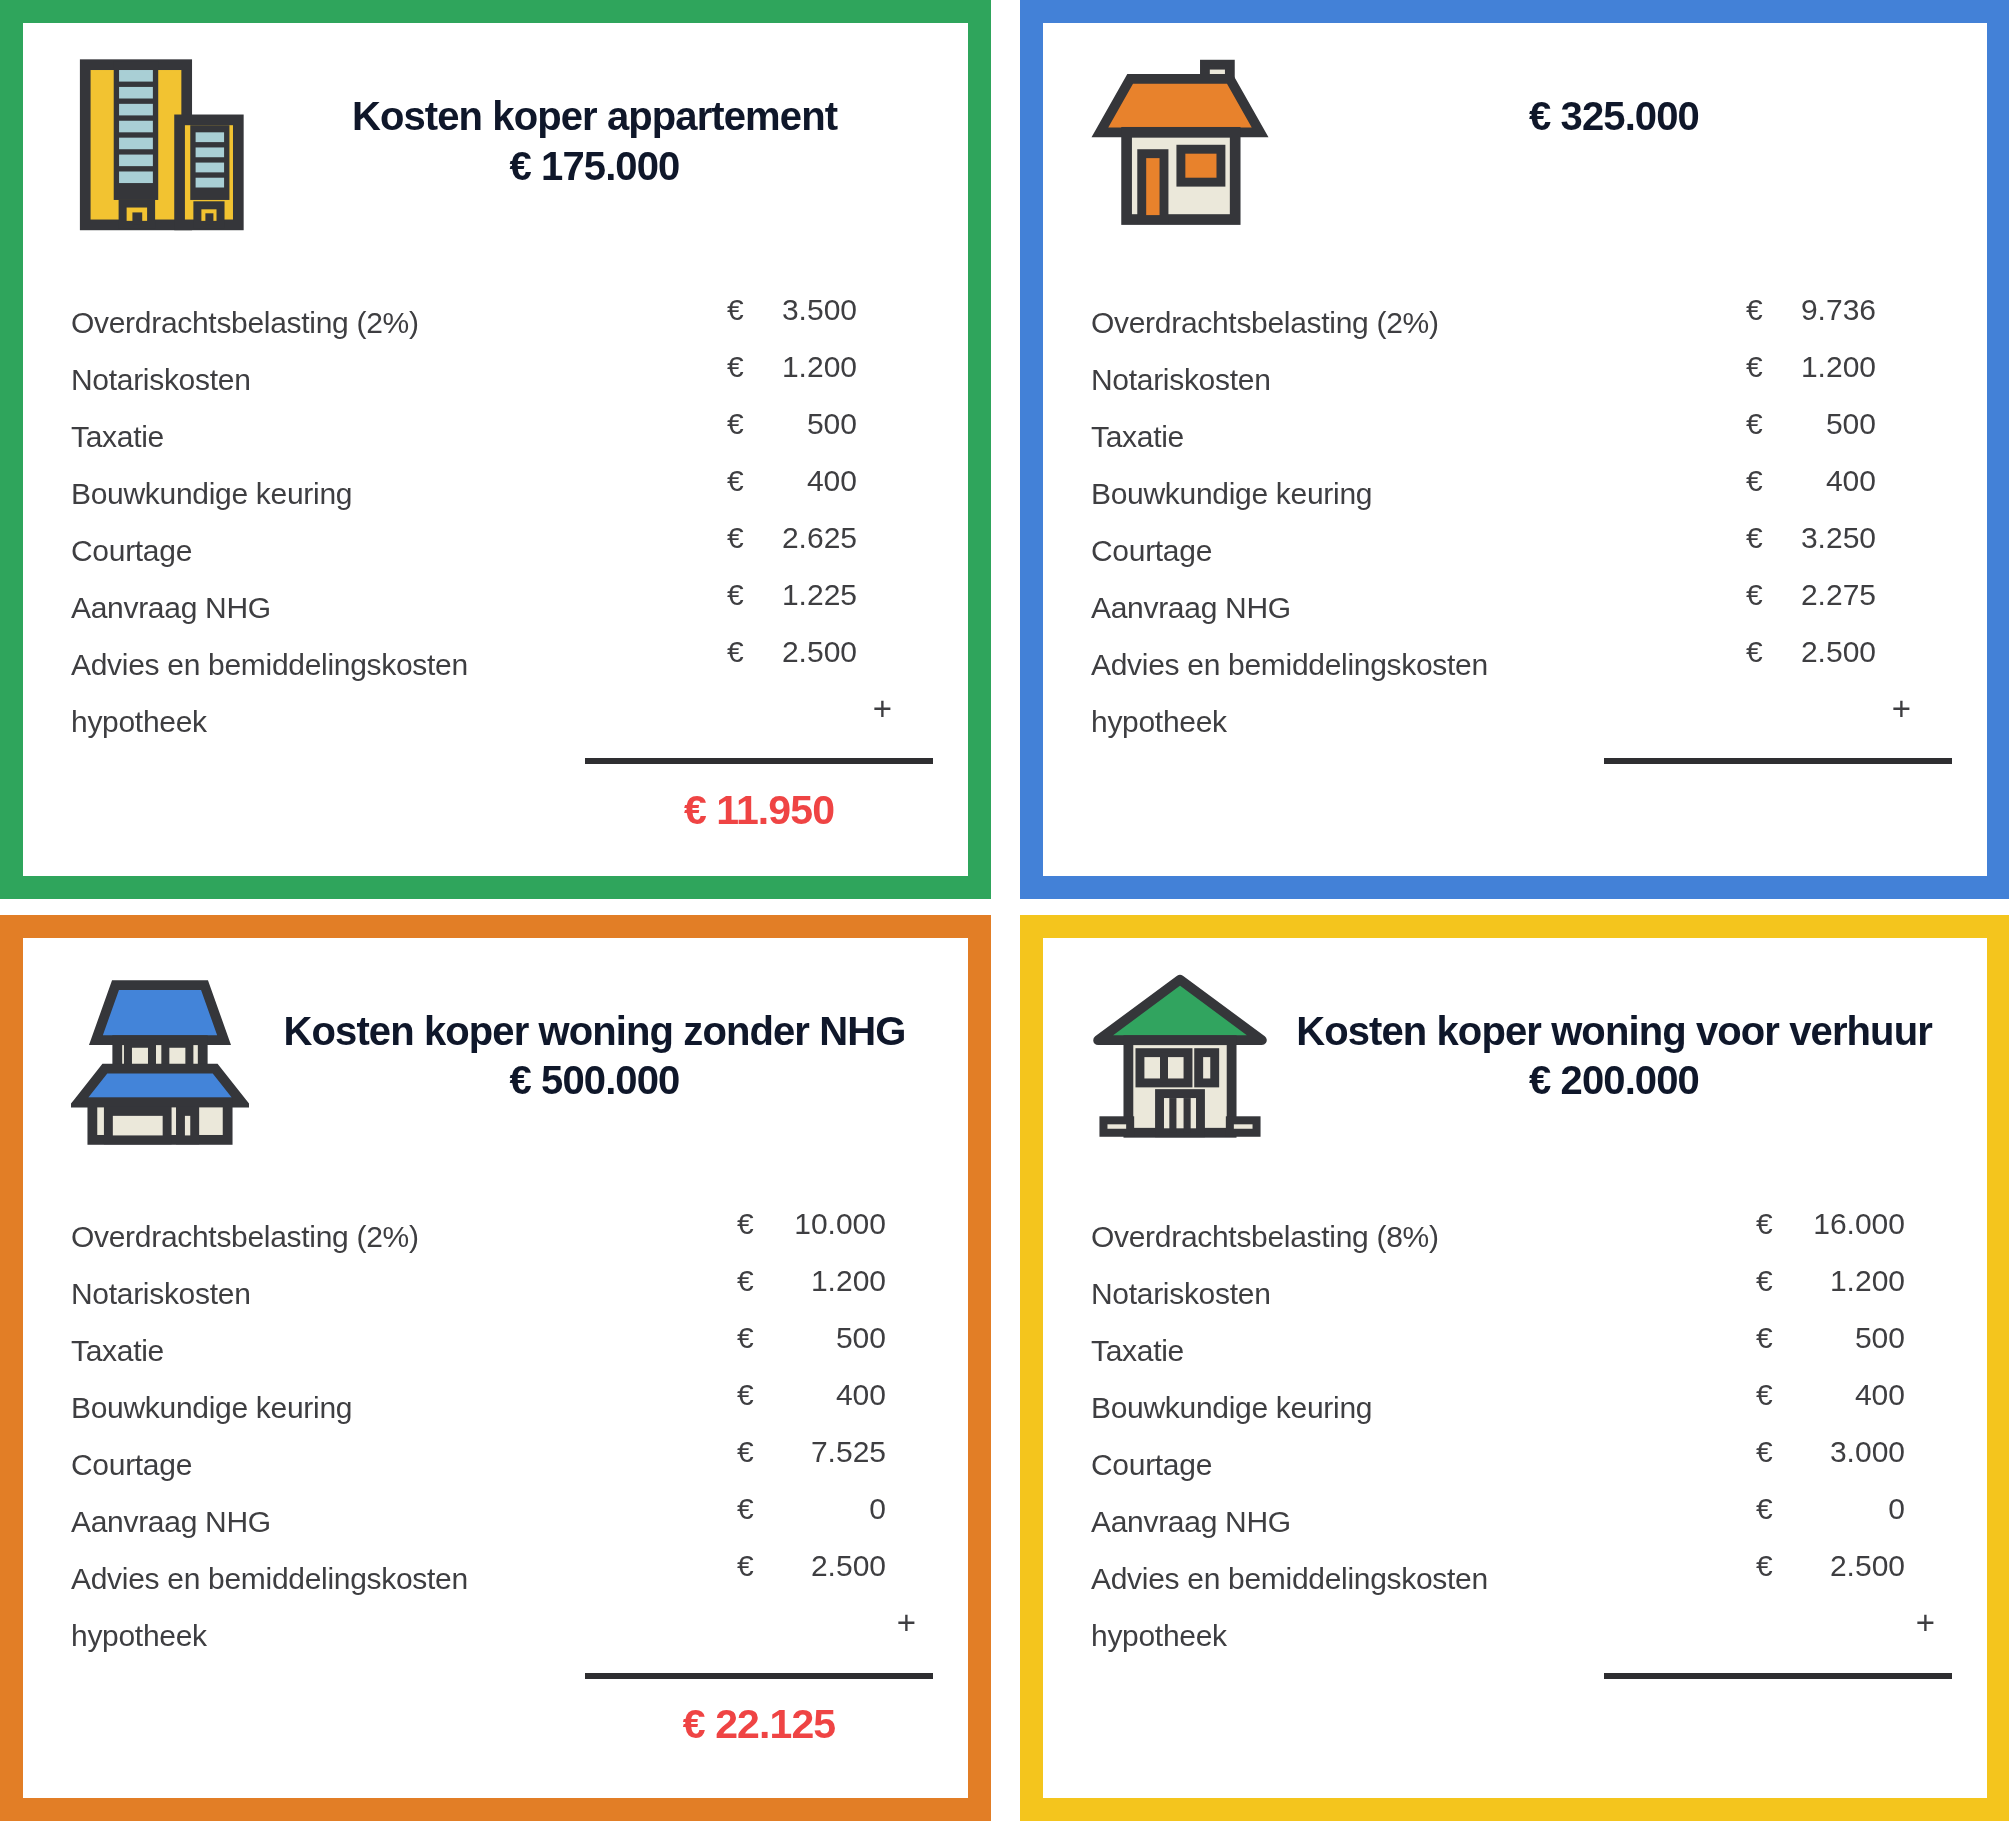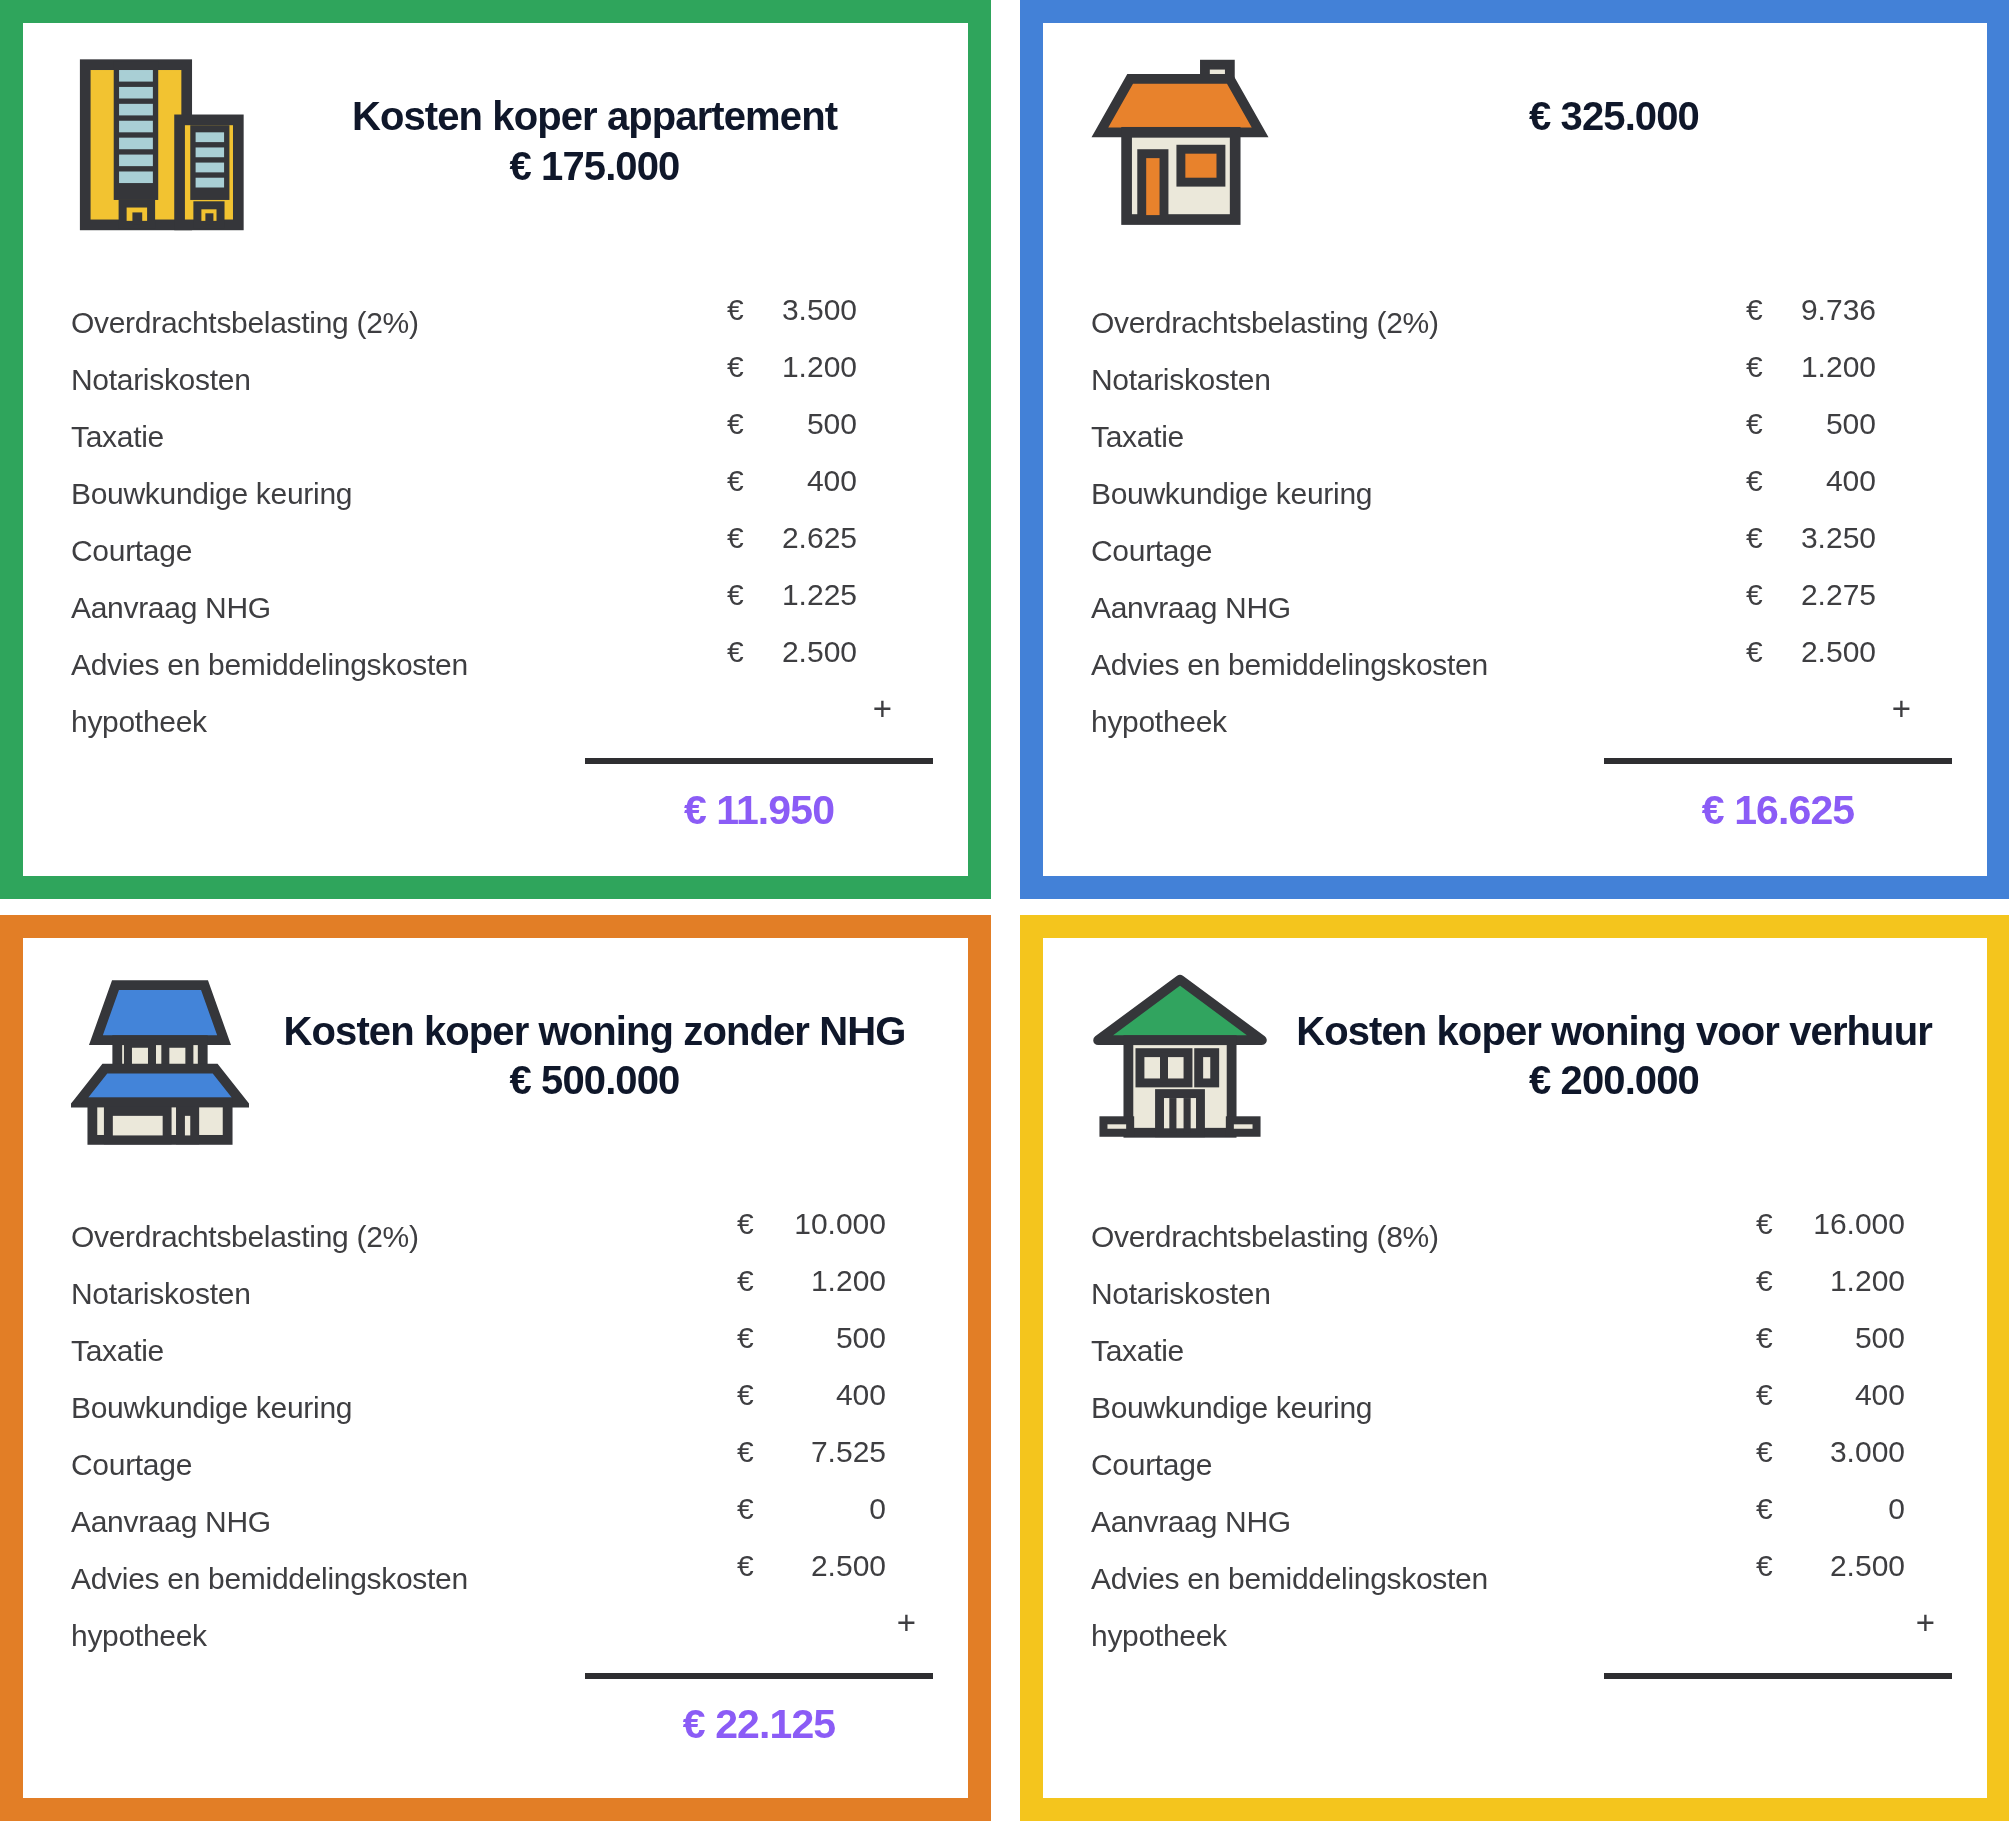--- a/index.html
+++ b/index.html
@@ -40,21 +40,21 @@
   .row-value{display:flex;justify-content:space-between;align-items:baseline;flex:none;}
   .p-top .row-value{width:130px;margin-right:83px;}
   .p-bottom .row-value{width:149px;margin-right:54px;}
   .plus{margin-left:auto;font-size:33px;color:#3e3e41;}
   .p-top .plus{margin-right:48px;}
   .p-bottom .plus{margin-right:24px;}
 
   .sum-line{width:348px;height:6px;background:#2e2e31;margin:21px 7px 0 auto;}
   .total{
     width:348px;margin:22.6px 7px 0 auto;text-align:center;
-    font-size:41px;font-weight:bold;color:#8b5cf6;letter-spacing:-0.9px;
+    font-size:41px;font-weight:bold;color:#ef4444;letter-spacing:-0.9px;
   }
 </style>
 </head>
 <body>
 
 <div class="grid">
 
   <section class="panel p-green p-top">
     <div class="header">
       <div class="icon-box">
@@ -208,21 +208,20 @@
             <span>€</span>
             <span>2.500</span>
           </span>
       </div>
       <div class="row">
         <span class="row-label">hypotheek</span>
         <span class="plus">+</span>
       </div>
     </div>
     <div class="sum-line"></div>
-    <div class="total">€ 16.625</div>
   </section>
 
   <section class="panel p-orange p-bottom">
     <div class="header">
       <div class="icon-box">
         <svg viewBox="0 0 200 200" xmlns="http://www.w3.org/2000/svg">
           <polygon points="28,80 50,18 150,18 172,80" fill="#4384d9" stroke="#35363a" stroke-width="11"></polygon>
           <rect x="52" y="80" width="96" height="44" fill="#ebe8da" stroke="#35363a" stroke-width="11"></rect>
           <rect x="64" y="84" width="27" height="29" fill="#ebe8da" stroke="#35363a" stroke-width="9"></rect>
           <rect x="106" y="84" width="27" height="29" fill="#ebe8da" stroke="#35363a" stroke-width="9"></rect>

